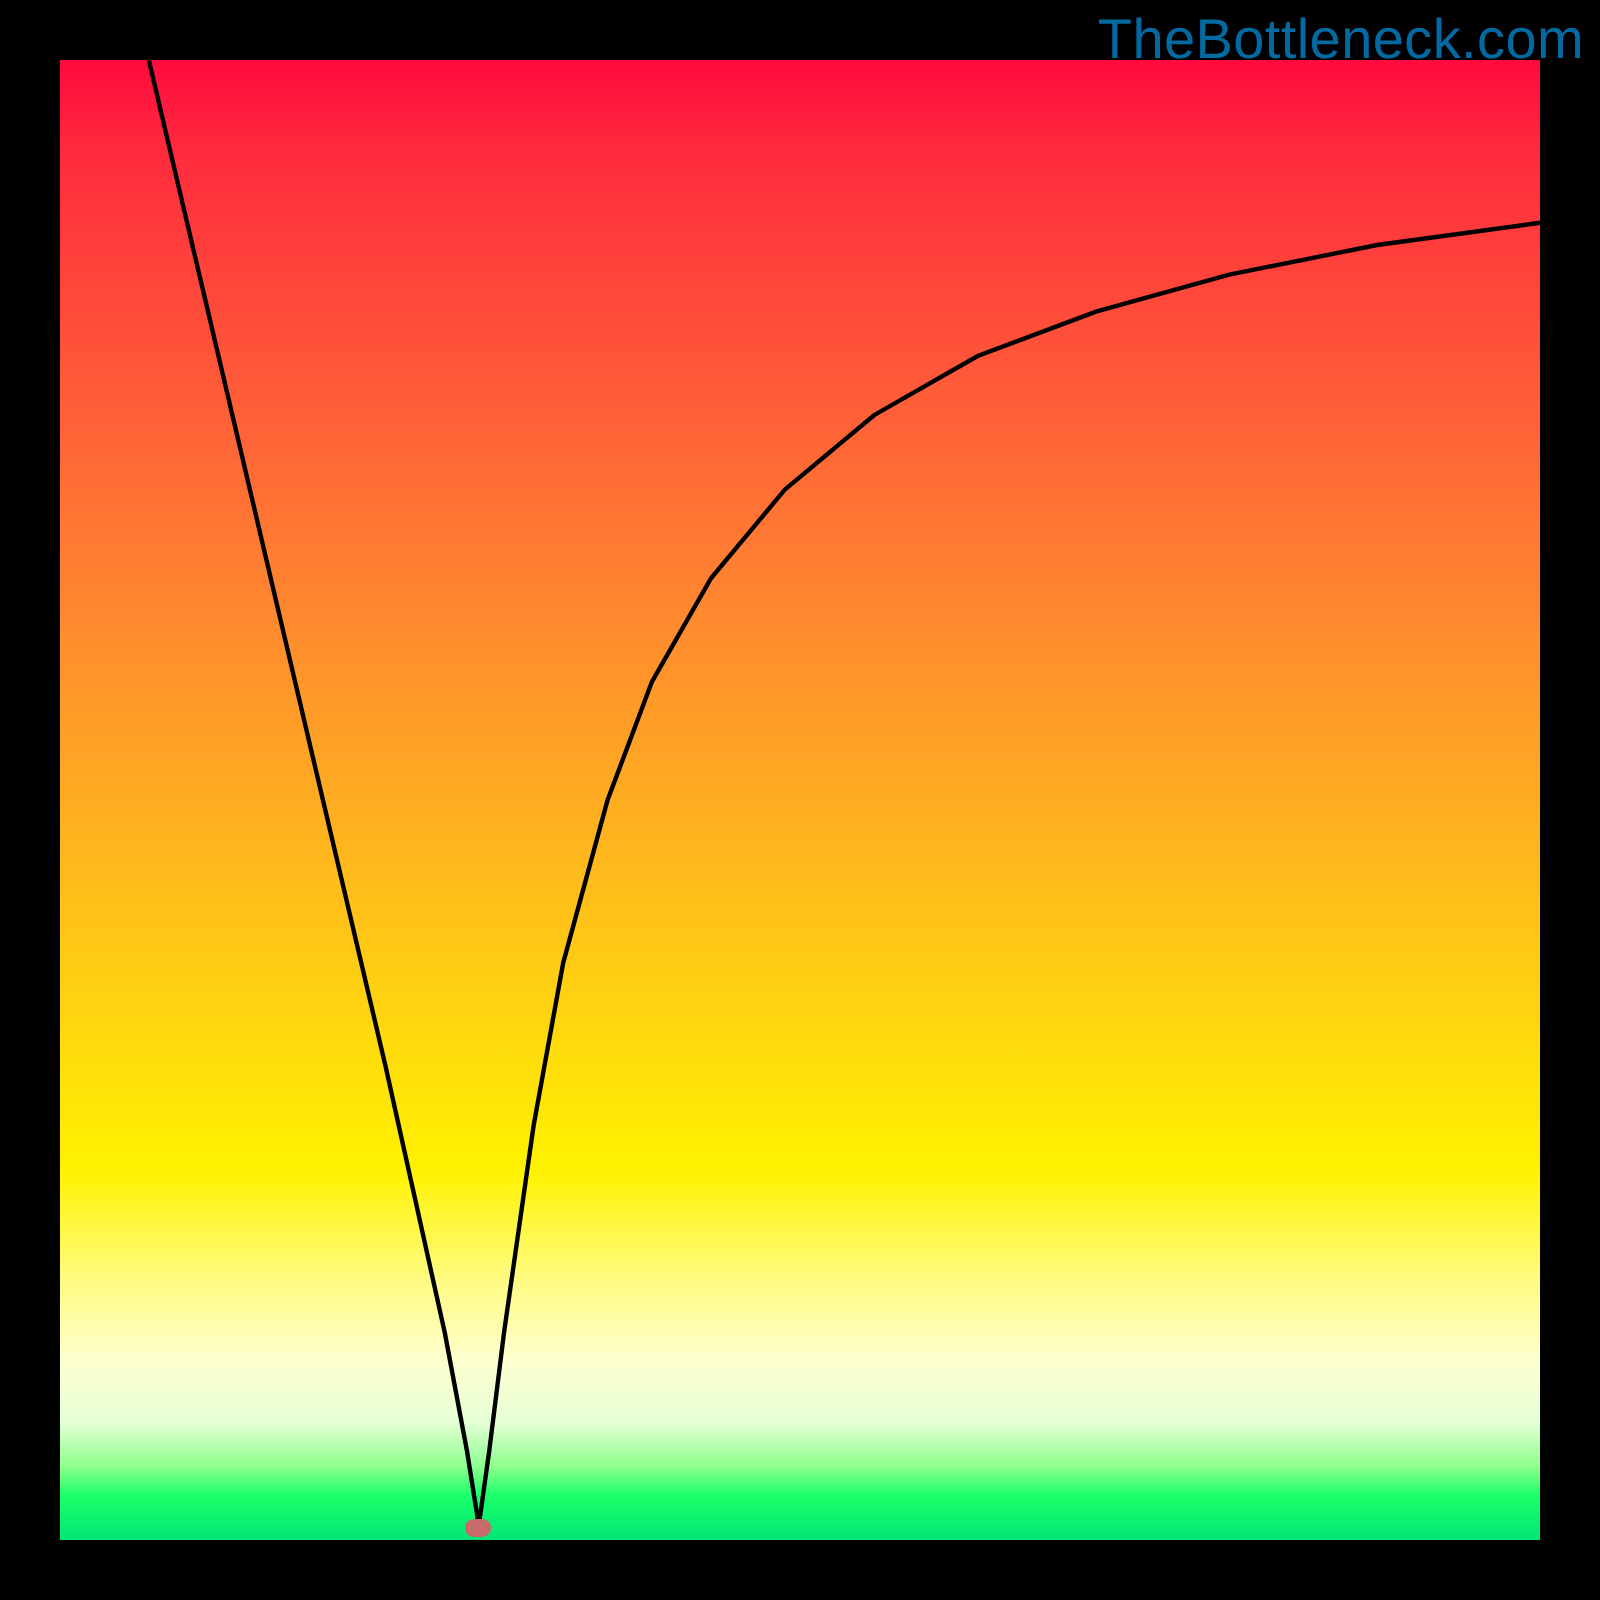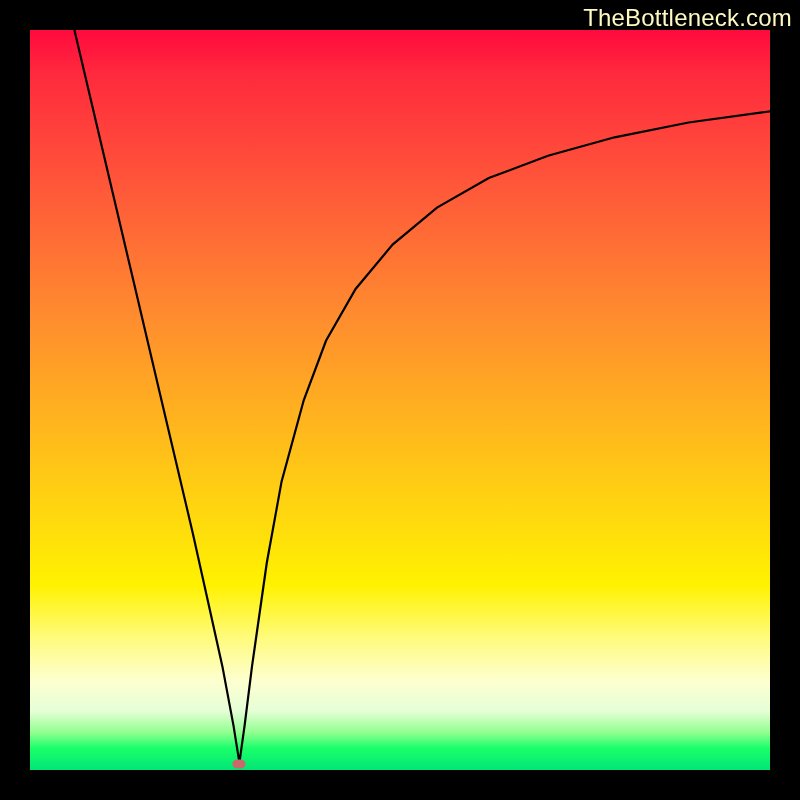--- a/index.html
+++ b/index.html
@@ -54,22 +54,22 @@
     width: 13px;
     height: 9px;
     border-radius: 5px / 4px;
     background: #c86a6a;
     transform: translate(-50%, -50%);
   }
   #watermark {
     position: absolute;
     top: 4px;
     right: 8px;
-    color: #fef9c3;
-    font-size: 24px;
+    color: #0369a1;
+    font-size: 28px;
     font-weight: 400;
     letter-spacing: 0.2px;
     user-select: none;
   }
   
 </style>
 </head>
 <body>
 
 <div id="stage">

